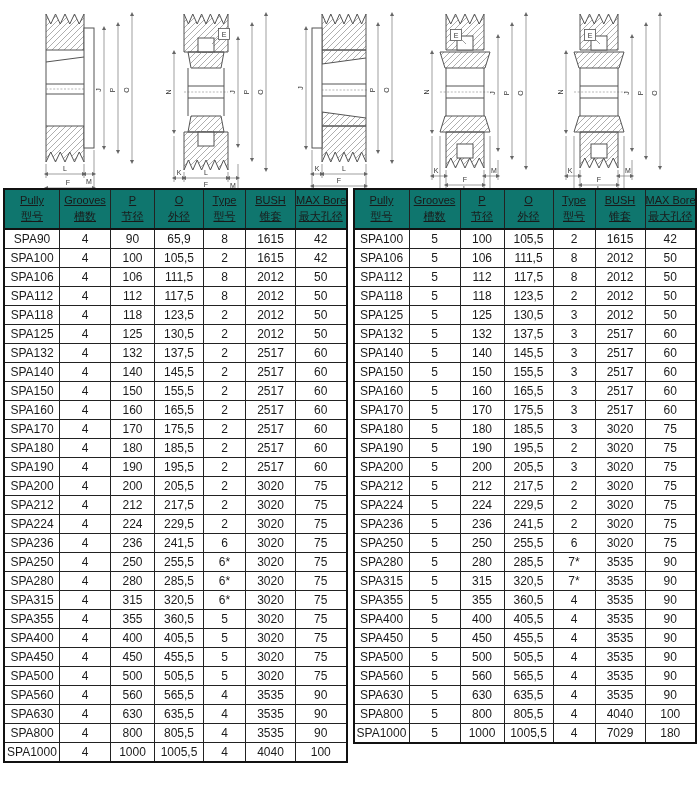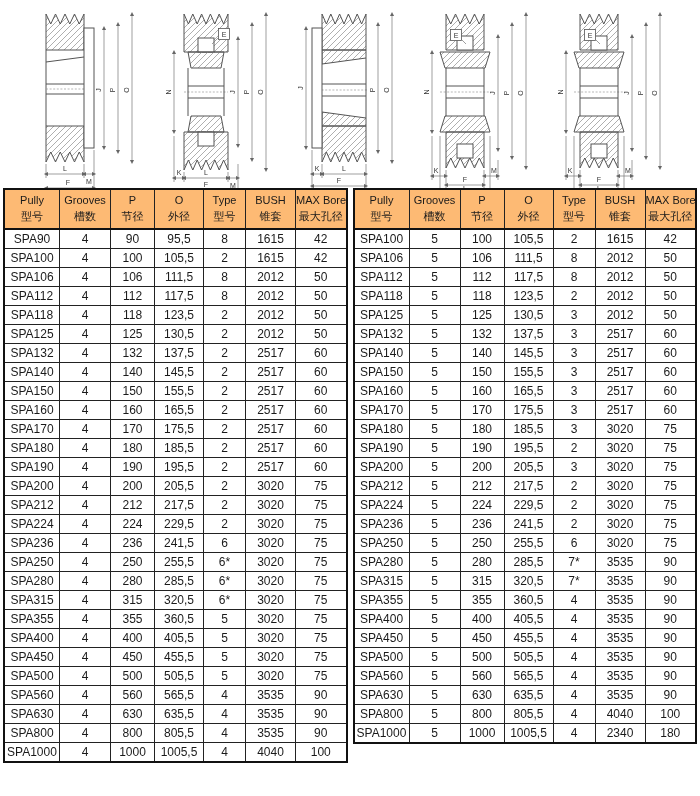--- a/index.html
+++ b/index.html
@@ -19,21 +19,21 @@
   .ln   { stroke:#555; stroke-width:1; fill:none; }
   .cl   { stroke:#999; stroke-width:0.7; fill:none; stroke-dasharray:2,1.6; }
   .dim  { stroke:#777; stroke-width:0.7; fill:none; }
   .dimt { font-size:7px; fill:#333; text-anchor:middle; }
   .ebox { fill:#fff; stroke:#555; stroke-width:0.8; }
   
   .tables { display:flex; gap:5px; padding:0 3px; align-items:flex-start; }
   table.tbl { border-collapse:collapse; table-layout:fixed; width:345px; border:2px solid #111; background:#fff; }
   .tbl th, .tbl td { border:1px solid #222; text-align:center; overflow:hidden; white-space:nowrap; }
   .tbl td { font-size:12px; height:18px; line-height:18px; padding:0 1px; }
-  .tbl th { font-size:11px; font-weight:normal; background:#fdba74; padding:3px 0; line-height:1.45; }
+  .tbl th { font-size:11px; font-weight:normal; background:#0f766e; padding:3px 0; line-height:1.45;text-decoration:underline; }
   .tbl thead tr { border-bottom:2px solid #111; }
   .tbl th:nth-child(1), .tbl td:nth-child(1) { width:54px; }
   .tbl th:nth-child(2), .tbl td:nth-child(2) { width:50px; }
   .tbl th:nth-child(3), .tbl td:nth-child(3) { width:43px; }
   .tbl th:nth-child(4), .tbl td:nth-child(4) { width:48px; }
   .tbl th:nth-child(5), .tbl td:nth-child(5) { width:41px;text-align:center; }
   .tbl th:nth-child(6), .tbl td:nth-child(6) { width:49px; }
   .defs-holder { position:absolute; width:0; height:0; overflow:hidden; }
 </style>
 </head>
@@ -256,21 +256,21 @@
             <div>MAX Bore</div>
             <div>最大孔径</div>
           </th>
         </tr>
       </thead>
       <tbody>
         <tr>
           <td>SPA90</td>
           <td>4</td>
           <td>90</td>
-          <td>95,5</td>
+          <td>65,9</td>
           <td>8</td>
           <td>1615</td>
           <td>42</td>
         </tr>
         <tr>
           <td>SPA100</td>
           <td>4</td>
           <td>100</td>
           <td>105,5</td>
           <td>2</td>
@@ -780,18 +780,18 @@
           <td>4</td>
           <td>4040</td>
           <td>100</td>
         </tr>
         <tr>
           <td>SPA1000</td>
           <td>5</td>
           <td>1000</td>
           <td>1005,5</td>
           <td>4</td>
-          <td>2340</td>
+          <td>7029</td>
           <td>180</td>
         </tr>
       </tbody>
     </table>
 </div>
 
 </body></html>

